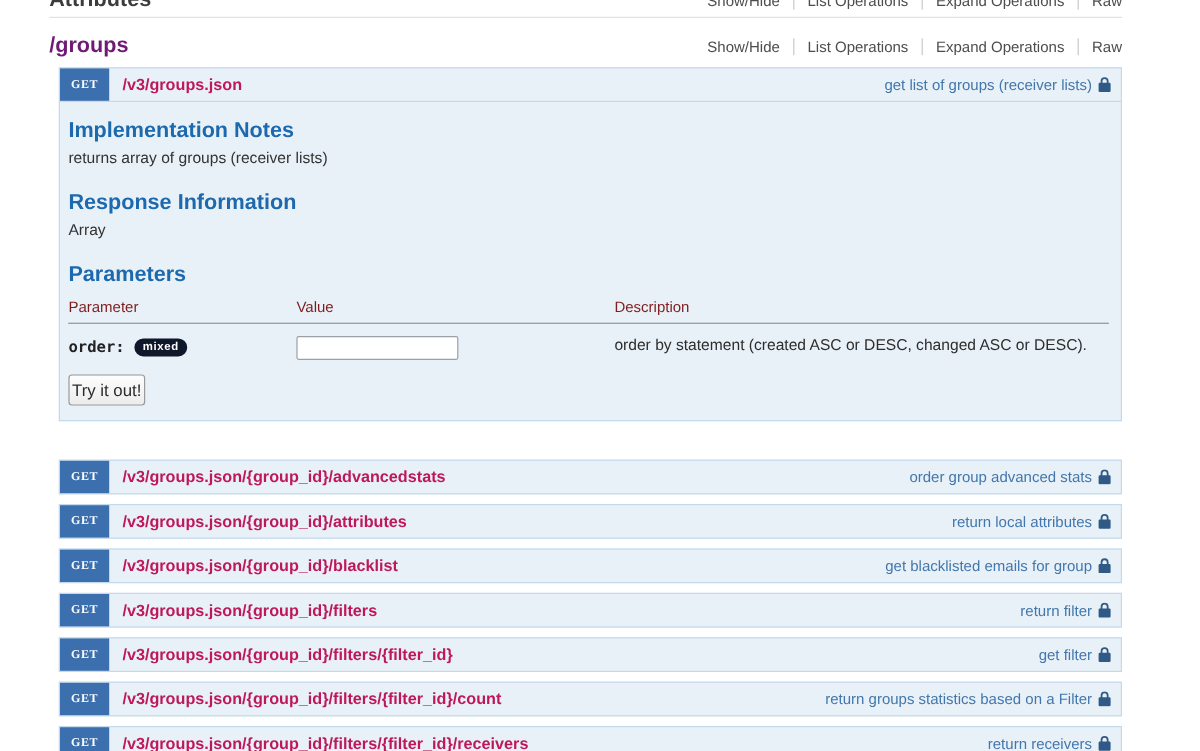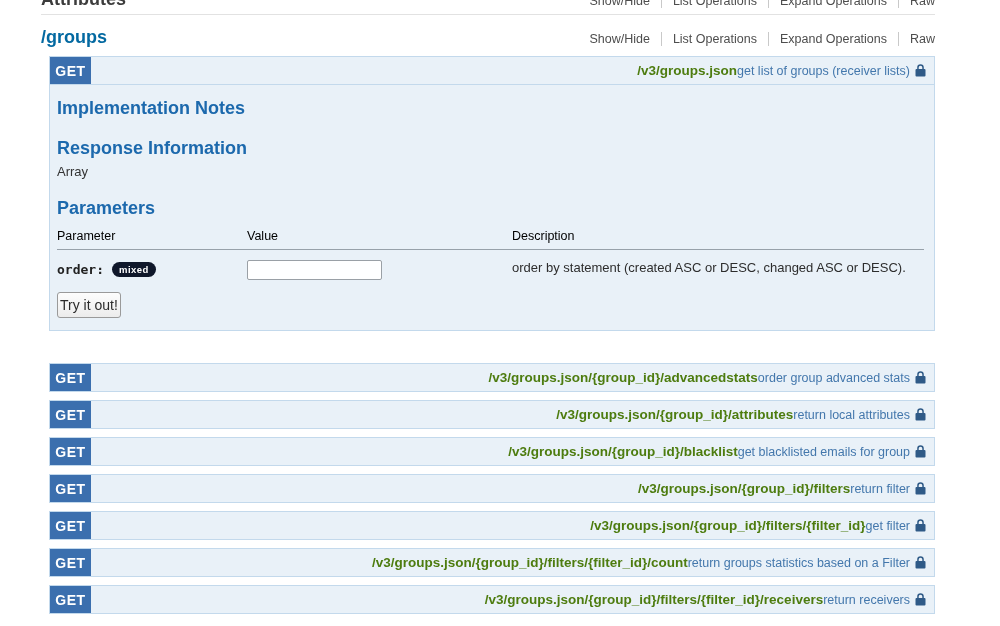--- a/index.html
+++ b/index.html
@@ -37,46 +37,47 @@
   .hdr-links .hlink + .hlink {
     border-left:1px solid #c9c9c9;
     padding-left:11px; margin-left:11px;
   }
 
   
   .section-hdr {
     margin-top:12px;
     display:flex; justify-content:space-between; align-items:baseline;
   }
-  .section-title { font-size:18px; font-weight:bold; color:#0369a1; }
+  .section-title { font-size:18px; font-weight:bold; color:#701a75; }
 
   
   .ops { margin-left:8px; }
   .op-box { margin-top:8px; }
   .op-row {
     display:flex; align-items:center;
     height:29px;
     background:var(--row-bg,#e9f1f8);
     border:1px solid var(--row-border,#c3d9ec);
     cursor:pointer;
   }
   .method {
     display:flex; align-items:center; justify-content:center;
     width:41px; height:100%;
     background:var(--get-blue,#3b6fae);
     color:#fff;
-    font-size:14px; font-weight:bold;
+    font-size:10px; font-weight:bold;
     letter-spacing:0.5px;
     flex:0 0 auto;
+    font-family:Liberation Serif, serif;
   }
   .path {
     margin-left:11px;
-    font-size:13.5px; font-weight:600; color:#4d7c0f;
+    font-size:13.5px; font-weight:600; color:#be185d;
     flex:1 1 auto;
-    white-space:nowrap; overflow:hidden;text-align:right;
+    white-space:nowrap; overflow:hidden;
   }
   .summary {
     font-size:12.5px;
     color:var(--link-blue,#4377ac);
     margin-right:5px;
     white-space:nowrap;
     text-align:center;
   }
   .lock { display:flex; align-items:center; margin-right:8px; }
   .row-gap { margin-top:8px; }
@@ -92,21 +93,21 @@
   .blue-heading {
     color:var(--heading-blue,#1c69ad);
     font-size:18px; font-weight:bold;
   }
   .panel-text { font-size:13px; color:#333; margin-top:5px; }
   .panel-block { margin-bottom:19px; }
 
   .params-table { width:100%; border-collapse:collapse; margin-top:6px; }
   .params-table th {
     text-align:left; font-weight:normal;
-    font-size:12.5px; color:#000000;
+    font-size:12.5px; color:#7f1d1d;
     padding:4px 0 6px 0;
     border-bottom:1px solid #97a1aa;
   }
   .col-param { width:190px; }
   .col-value { width:265px; }
   .params-table td { padding:10px 0 2px 0; vertical-align:top; }
   .param-name {
     font-family:"DejaVu Sans Mono","Liberation Mono",monospace;
     font-size:13px; font-weight:bold; color:#222;
   }
@@ -175,20 +176,21 @@
           <span class="lock">
             <svg width="11" height="13" viewBox="0 0 11 13">
                 <path d="M2.2 5V3.6a3.3 3.3 0 0 1 6.6 0V5h.7a1 1 0 0 1 1 1v5.6a1 1 0 0 1-1 1H1.5a1 1 0 0 1-1-1V6a1 1 0 0 1 1-1h.7zm1.5 0h3.6V3.6a1.8 1.8 0 0 0-3.6 0V5z" fill="#2f5a87"></path>
               </svg>
           </span>
         </div>
 
         <div class="op-expanded">
           <div class="panel-block">
             <div class="blue-heading">Implementation Notes</div>
+            <div class="panel-text">returns array of groups (receiver lists)</div>
           </div>
 
           <div class="panel-block">
             <div class="blue-heading">Response Information</div>
             <div class="panel-text">Array</div>
           </div>
 
           <div>
             <div class="blue-heading">Parameters</div>
             <table class="params-table">

